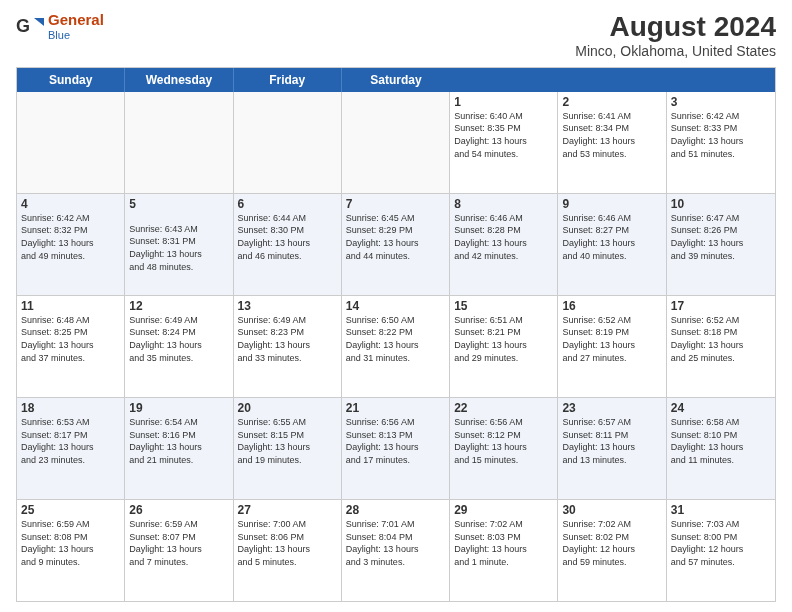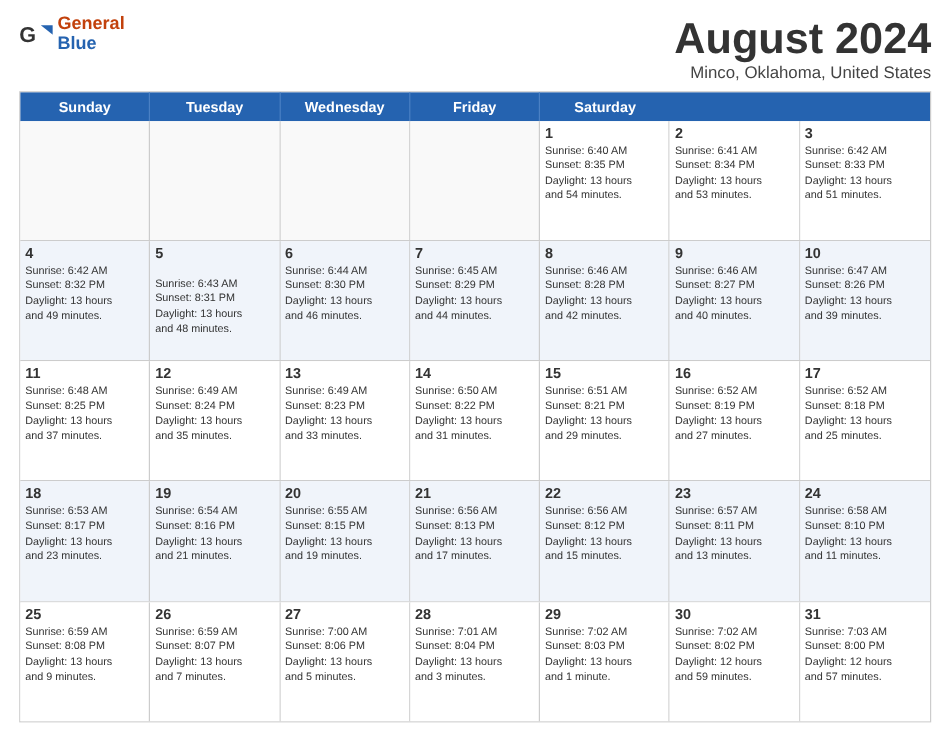--- a/index.html
+++ b/index.html
@@ -32,33 +32,33 @@
       display: flex;
       flex-direction: column;
       line-height: 1.1;
     }
     .logo-general {
       font-size: 15px;
       font-weight: bold;
       color: #c2410c;
     }
     .logo-blue {
-      font-size: 15px;
-      font-weight: bold;
+      font-size: 11px;
+      font-weight: normal;
       color: #2563b0;
     }
     .logo-icon {
       width: 28px;
       height: 28px;
     }
     .title-block {
       text-align: right;
     }
     .main-title {
-      font-size: 36px;
+      font-size: 28px;
       font-weight: bold;
       color: #333;
       line-height: 1.1;
     }
     .subtitle {
       font-size: 14px;
       color: #444;
     }
     .calendar {
       flex: 1;
@@ -146,21 +146,20 @@
     </div>
     <div class="title-block">
       <div class="main-title">August 2024</div>
       <div class="subtitle">Minco, Oklahoma, United States</div>
     </div>
   </div>
 
   <div class="calendar">
     <div class="cal-header-row" id="cal-header">
         <div class="cal-header-cell">Sunday</div>
-        <div class="cal-header-cell">Tuesday</div>
         <div class="cal-header-cell">Wednesday</div>
         <div class="cal-header-cell">Friday</div>
         <div class="cal-header-cell">Saturday</div>
       </div>
     <div class="cal-body" id="cal-body">
         <div class="cal-week">
           <div class="cal-cell empty"></div>
           <div class="cal-cell empty"></div>
           <div class="cal-cell empty"></div>
           <div class="cal-cell empty"></div>

